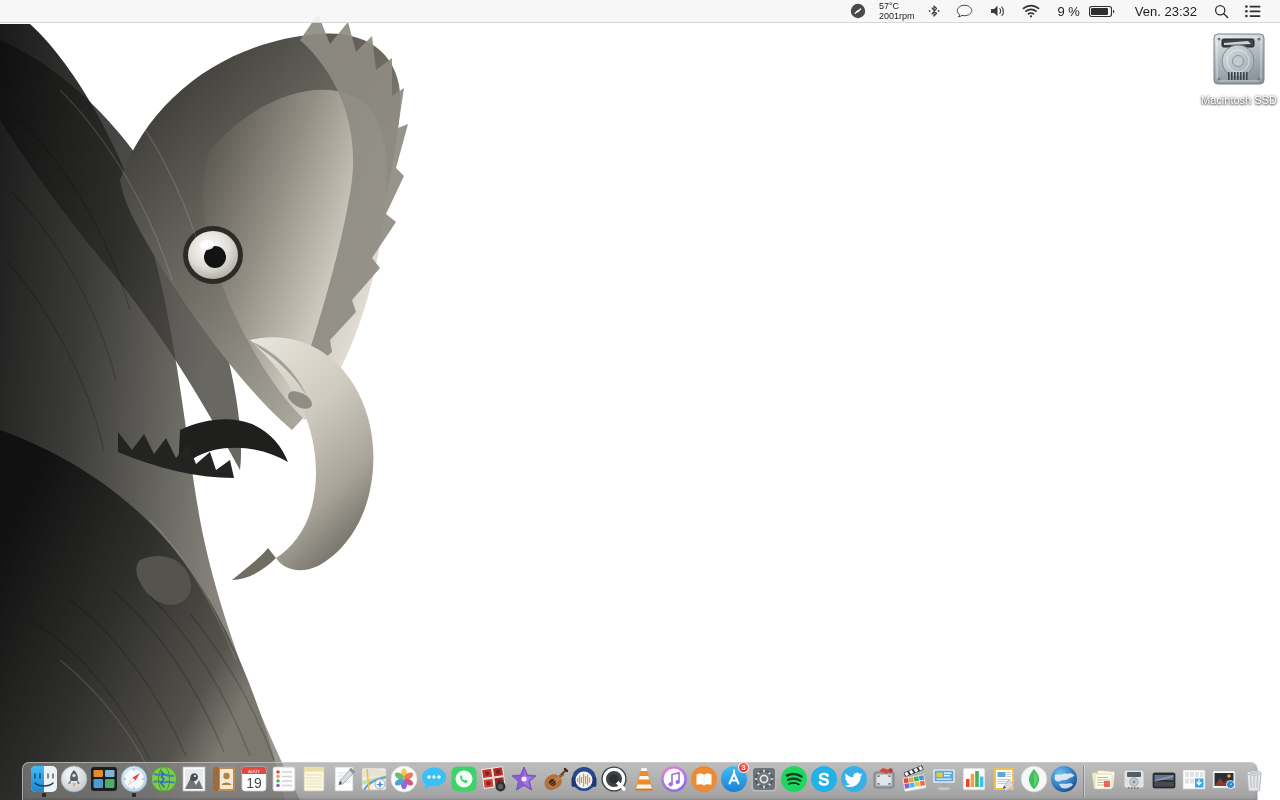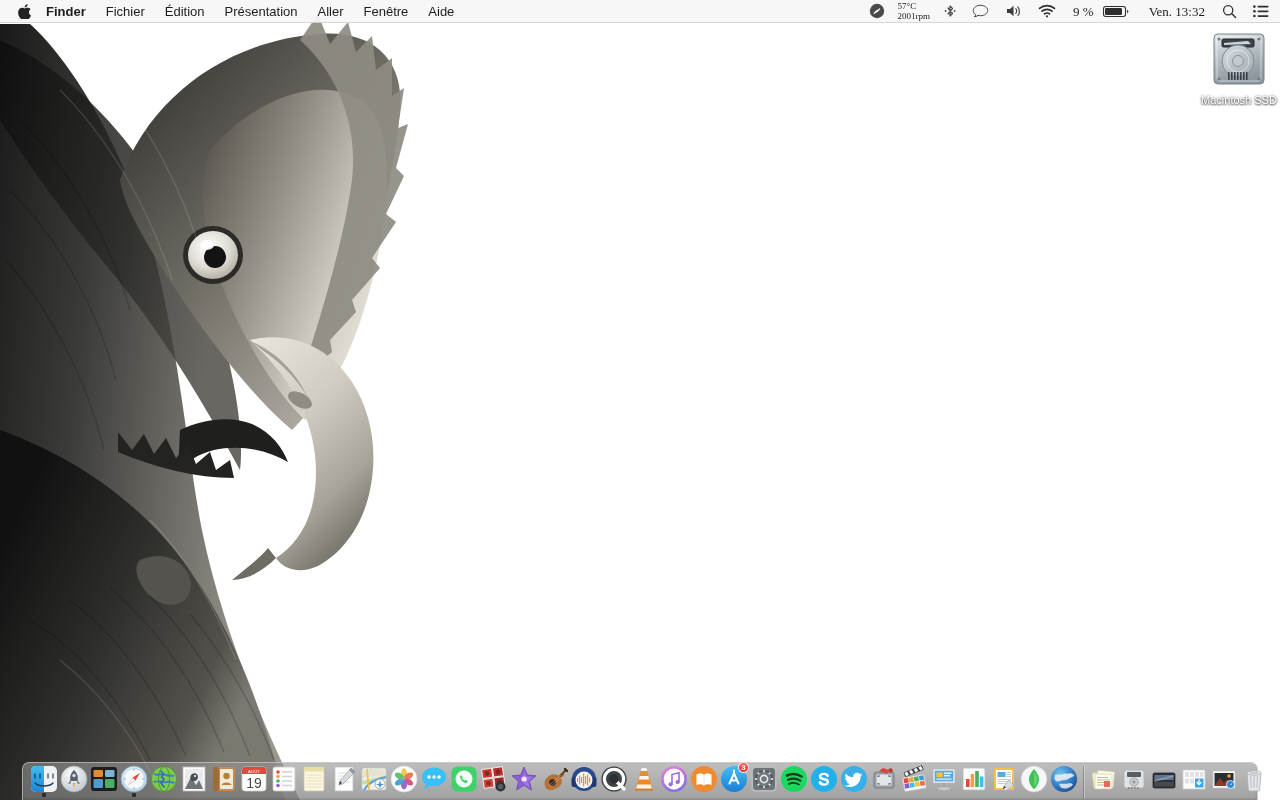--- a/index.html
+++ b/index.html
@@ -17,21 +17,21 @@
 
   
   #menubar {
     position:absolute; left:0; top:0; width:1280px; height:23px;
     background:rgba(246,246,246,0.93);
     border-bottom:1px solid rgba(0,0,0,0.13);
     display:flex; align-items:center;
     font-size:13px; color:#1d1d1d; z-index:50;
   }
   .mb-left { display:flex; align-items:center; height:100%; }
-  .mb-right { margin-left:auto; display:flex; align-items:center; height:100%; padding-right:3px;font-family:Liberation Serif, serif; }
+  .mb-right { margin-left:auto; display:flex; align-items:center; height:100%; padding-right:11px; }
   .apple-logo { padding:0 13px 0 18px; display:flex; align-items:center; }
   .menu-item { padding:0 10px; line-height:23px; white-space:nowrap; }
   .menu-item.bold { font-weight:bold; padding-left:2px; }
   .mb-icon { padding:0 8px; display:flex; align-items:center; justify-content:center; height:23px; }
   .mb-text { padding:0 9px; line-height:23px; white-space:nowrap; font-size:13px; }
   .sensor {
     padding:0 6px 0 5px; display:flex; flex-direction:column;
     justify-content:center; height:23px; font-size:9px; line-height:10px; color:#1d1d1d;
   }
 
@@ -227,37 +227,20 @@
         <circle cx="11" cy="11" r="1.6"></circle>
           <circle cx="51" cy="11" r="1.6"></circle>
         <circle cx="11" cy="51" r="1.6"></circle>
           <circle cx="51" cy="51" r="1.6"></circle>
       </g>
     </svg>
     <div class="label">Macintosh SSD</div>
   </div>
 
   <div id="menubar">
-    <div class="mb-left">
-      <div class="apple-logo">
-        <svg width="13" height="15" viewBox="0 0 13 15">
-          <path fill="#222" d="M8.9,2.3c0.5-0.6,0.8-1.4,0.7-2.3C8.8,0.1,7.9,0.6,7.4,1.2C6.9,1.8,6.5,2.6,6.6,3.5
-            C7.5,3.5,8.4,3,8.9,2.3z M9.6,3.7C8.3,3.6,7.2,4.4,6.6,4.4C6,4.4,5,3.7,4,3.8c-1.3,0-2.5,0.8-3.2,2
-            c-1.4,2.4-0.4,5.9,1,7.8c0.7,0.9,1.5,2,2.5,1.9c1,0,1.4-0.6,2.6-0.6c1.2,0,1.5,0.6,2.6,0.6c1.1,0,1.8-0.9,2.4-1.9
-            c0.7-1.1,1-2.2,1.1-2.2c0,0-2.1-0.8-2.1-3.2c0-2,1.6-2.9,1.7-3C11.9,3.9,10.4,3.7,9.6,3.7z"></path>
-        </svg>
-      </div>
-      <div class="menu-item bold">Finder</div>
-      <div class="menu-item">Fichier</div>
-      <div class="menu-item">Édition</div>
-      <div class="menu-item">Présentation</div>
-      <div class="menu-item">Aller</div>
-      <div class="menu-item">Fenêtre</div>
-      <div class="menu-item">Aide</div>
-    </div>
 
     <div class="mb-right">
       <div class="mb-icon">
         <svg width="16" height="16" viewBox="0 0 16 16">
           <circle cx="8" cy="8" r="7.2" fill="#4a4a4a"></circle>
           <path d="M5.2,10.4c1-1.6,2.6-2.9,4.4-3.5M10.6,5.9c-1,1.6-2.6,2.9-4.4,3.5" stroke="#fff" stroke-width="1.2" fill="none" stroke-linecap="round"></path>
         </svg>
       </div>
       <div class="sensor">
         <span>57°C</span>
@@ -296,21 +279,21 @@
         </svg>
       </div>
       <div class="mb-text">9 %</div>
       <div class="mb-icon" style="padding:0 10px 0 0">
         <svg width="27" height="13" viewBox="0 0 27 13">
           <rect x="0.5" y="1.5" width="22" height="10" rx="2.2" fill="none" stroke="#2f2f2f" stroke-width="1.1"></rect>
           <rect x="2" y="3" width="17" height="7" rx="1.2" fill="#2f2f2f"></rect>
           <path d="M24,4.5 L24,8.5 L25.6,6.5 Z" fill="#2f2f2f"></path>
         </svg>
       </div>
-      <div class="mb-text">Ven. 13:32</div>
+      <div class="mb-text">Ven. 23:32</div>
       <div class="mb-icon">
         <svg width="15" height="15" viewBox="0 0 15 15">
           <circle cx="6.2" cy="6.2" r="4.6" fill="none" stroke="#2f2f2f" stroke-width="1.3"></circle>
           <path d="M9.8,9.8 L13.6,13.6" stroke="#2f2f2f" stroke-width="1.4" stroke-linecap="round"></path>
         </svg>
       </div>
       <div class="mb-icon">
         <svg width="16" height="13" viewBox="0 0 16 13">
           <g fill="#2f2f2f">
             <circle cx="1.4" cy="1.6" r="1.3"></circle>

